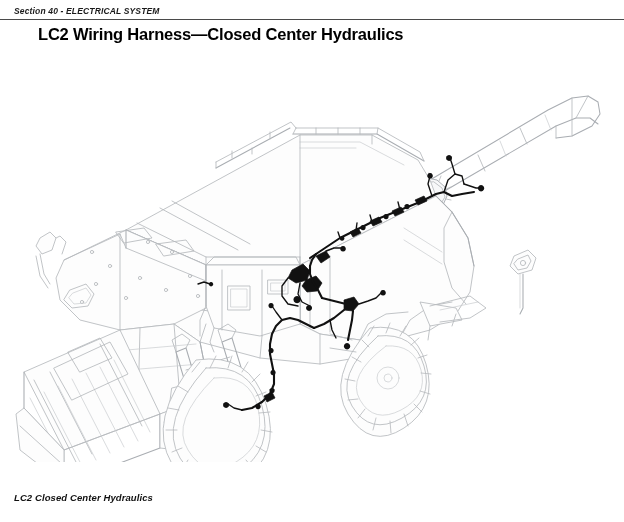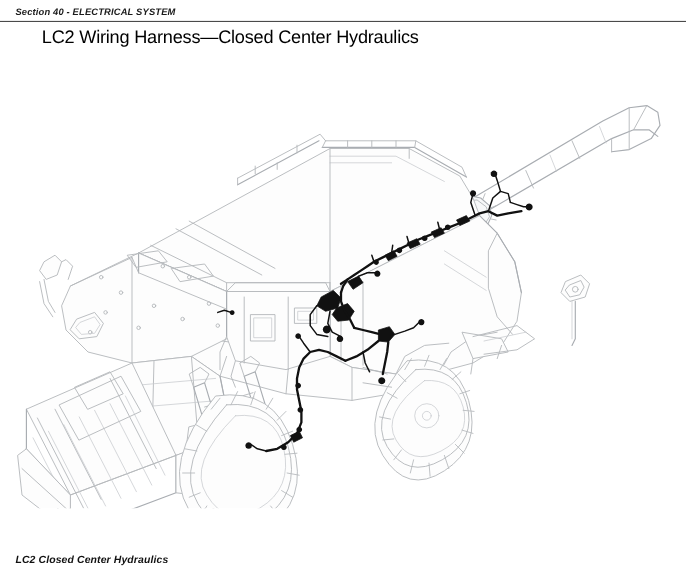--- a/index.html
+++ b/index.html
@@ -56,21 +56,21 @@
     background: #4a4a4a;
   }
 
   
   .page-title {
     position: absolute;
     top: 25px;
     left: 38px;
     font-family: "Liberation Sans", sans-serif;
     font-size: 16.5px;
-    font-weight: normal;
+    font-weight: bold;
     letter-spacing: -0.2px;
     color: #000000;
     white-space: nowrap;
   }
 
   
   .figure {
     position: absolute;
     top: 52px;
     left: 0;
@@ -102,21 +102,20 @@
     position: absolute;
     top: 492px;
     left: 14px;
     font-family: "Liberation Sans", sans-serif;
     font-size: 9.5px;
     font-weight: bold;
     font-style: italic;
     letter-spacing: 0.1px;
     color: #111111;
     white-space: nowrap;
-    margin-top: 12px;
   }
 </style>
 </head>
 <body>
 
 <div class="page">
 
   <div class="running-head">
     <span>Section 40 - ELECTRICAL SYSTEM</span>
   </div>

